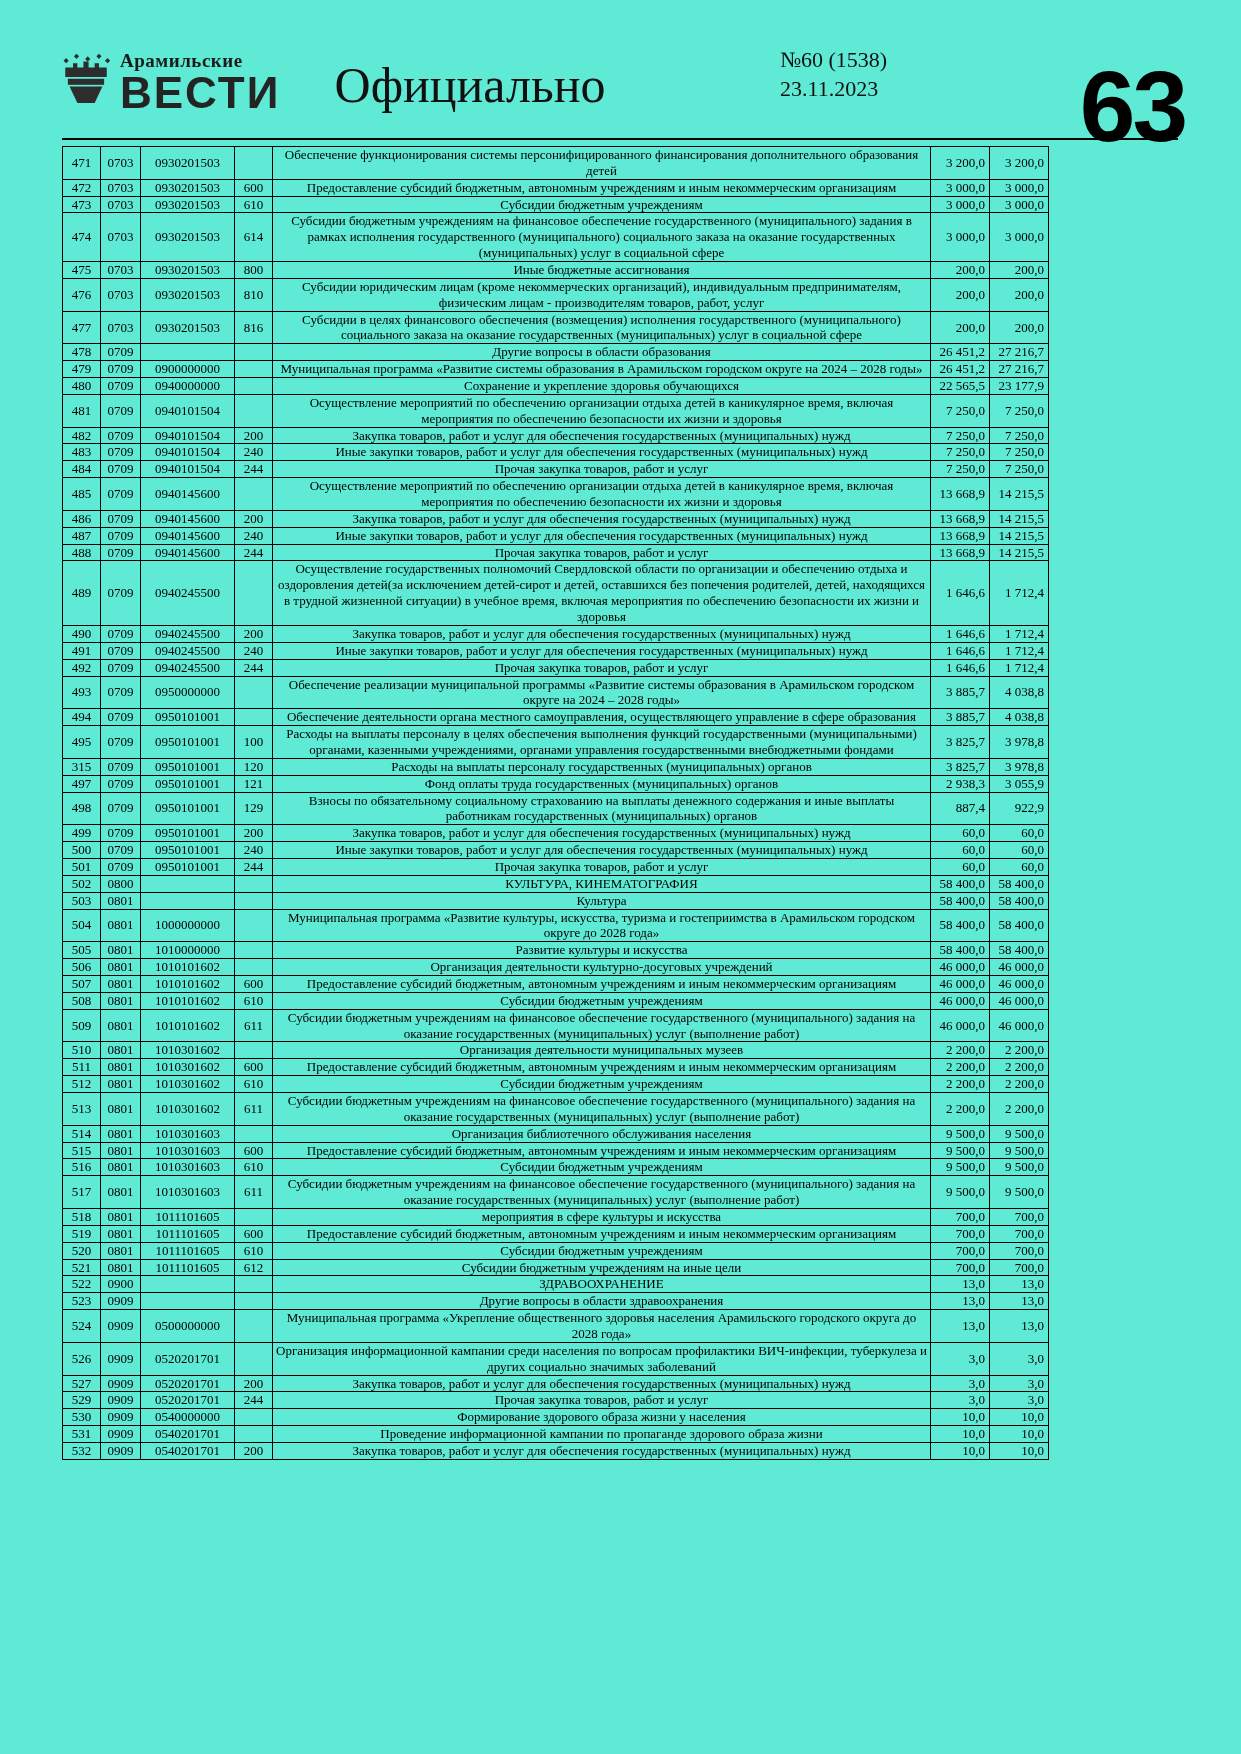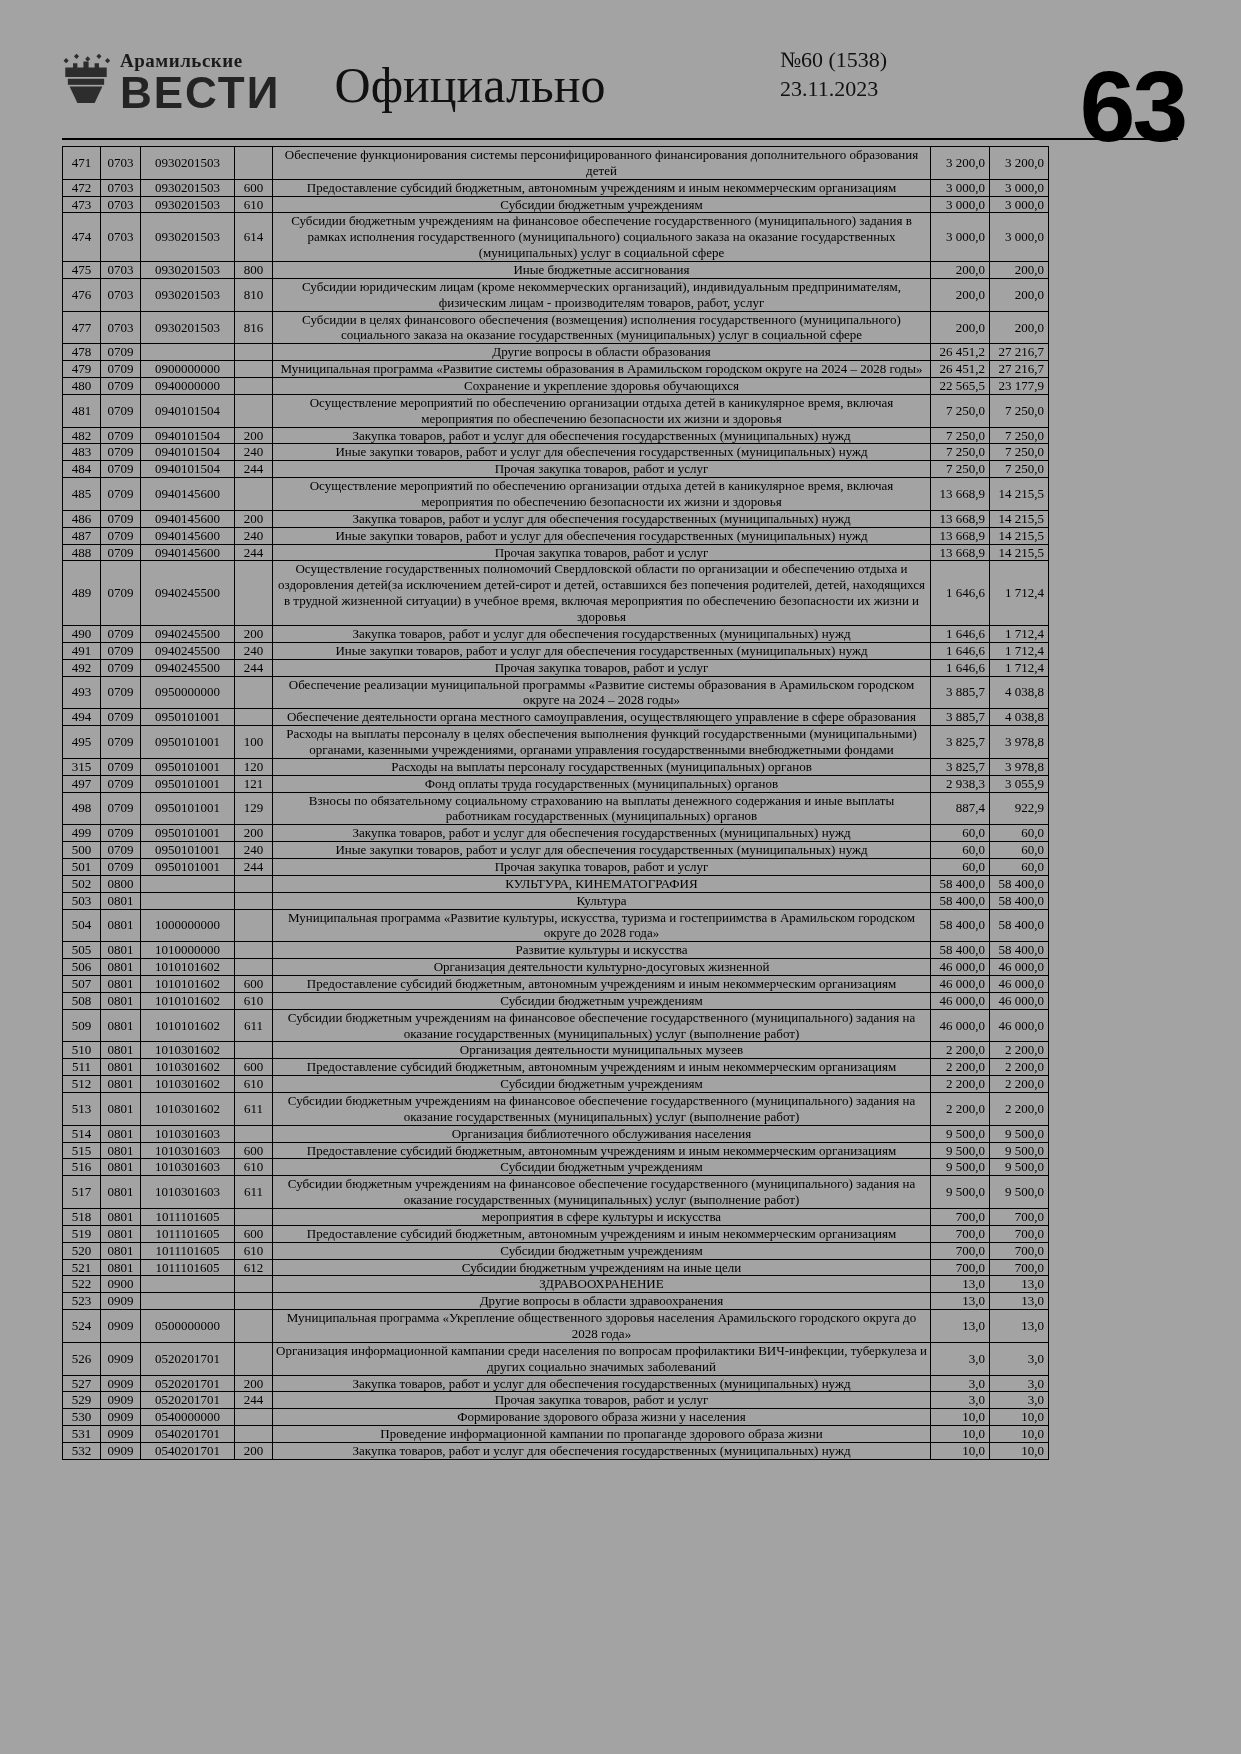--- a/index.html
+++ b/index.html
@@ -2,21 +2,21 @@
 <html><head>
 <meta charset="utf-8">
 <style>
   * { margin:0; padding:0; box-sizing:border-box; }
   html,body { background:#ffffff; }
   body {
     width:1241px; height:1754px;
     font-family:"Liberation Serif", serif;
     color:#000;
   }
-  .page { position:relative; width:1241px; height:1754px; background:#a3a3a3; overflow:hidden; }
+  .page { position:relative; width:1241px; height:1754px; background:#5eead4; overflow:hidden; }
 
   
   .masthead { position:absolute; left:0; top:0; width:1241px; height:148px; }
   .brand { position:absolute; left:60px; top:50px; display:flex; align-items:flex-start; }
   .emblem { display:block; margin-top:2px; }
   .brand-text { margin-left:8px; }
   .brand-top  { font-family:"Liberation Serif", serif; font-size:19px; font-weight:bold; color:#1b1b1b; letter-spacing:0.5px; }
   .brand-bottom { font-family:"Liberation Sans", sans-serif; font-size:44px; font-weight:900; color:#242424; letter-spacing:2px; line-height:0.95; }
   .section-title {
     position:absolute; left:305px; top:56px; width:330px; text-align:center;
@@ -403,21 +403,21 @@
           <td class="col-type"></td>
           <td class="col-name">Развитие культуры и искусства</td>
           <td class="col-plan1">58 400,0</td>
           <td class="col-plan2">58 400,0</td>
         </tr>
         <tr>
           <td class="col-num">506</td>
           <td class="col-section">0801</td>
           <td class="col-target">1010101602</td>
           <td class="col-type"></td>
-          <td class="col-name">Организация деятельности культурно-досуговых жизненной</td>
+          <td class="col-name">Организация деятельности культурно-досуговых учреждений</td>
           <td class="col-plan1">46 000,0</td>
           <td class="col-plan2">46 000,0</td>
         </tr>
         <tr>
           <td class="col-num">507</td>
           <td class="col-section">0801</td>
           <td class="col-target">1010101602</td>
           <td class="col-type">600</td>
           <td class="col-name">Предоставление субсидий бюджетным, автономным учреждениям и иным некоммерческим организациям</td>
           <td class="col-plan1">46 000,0</td>

